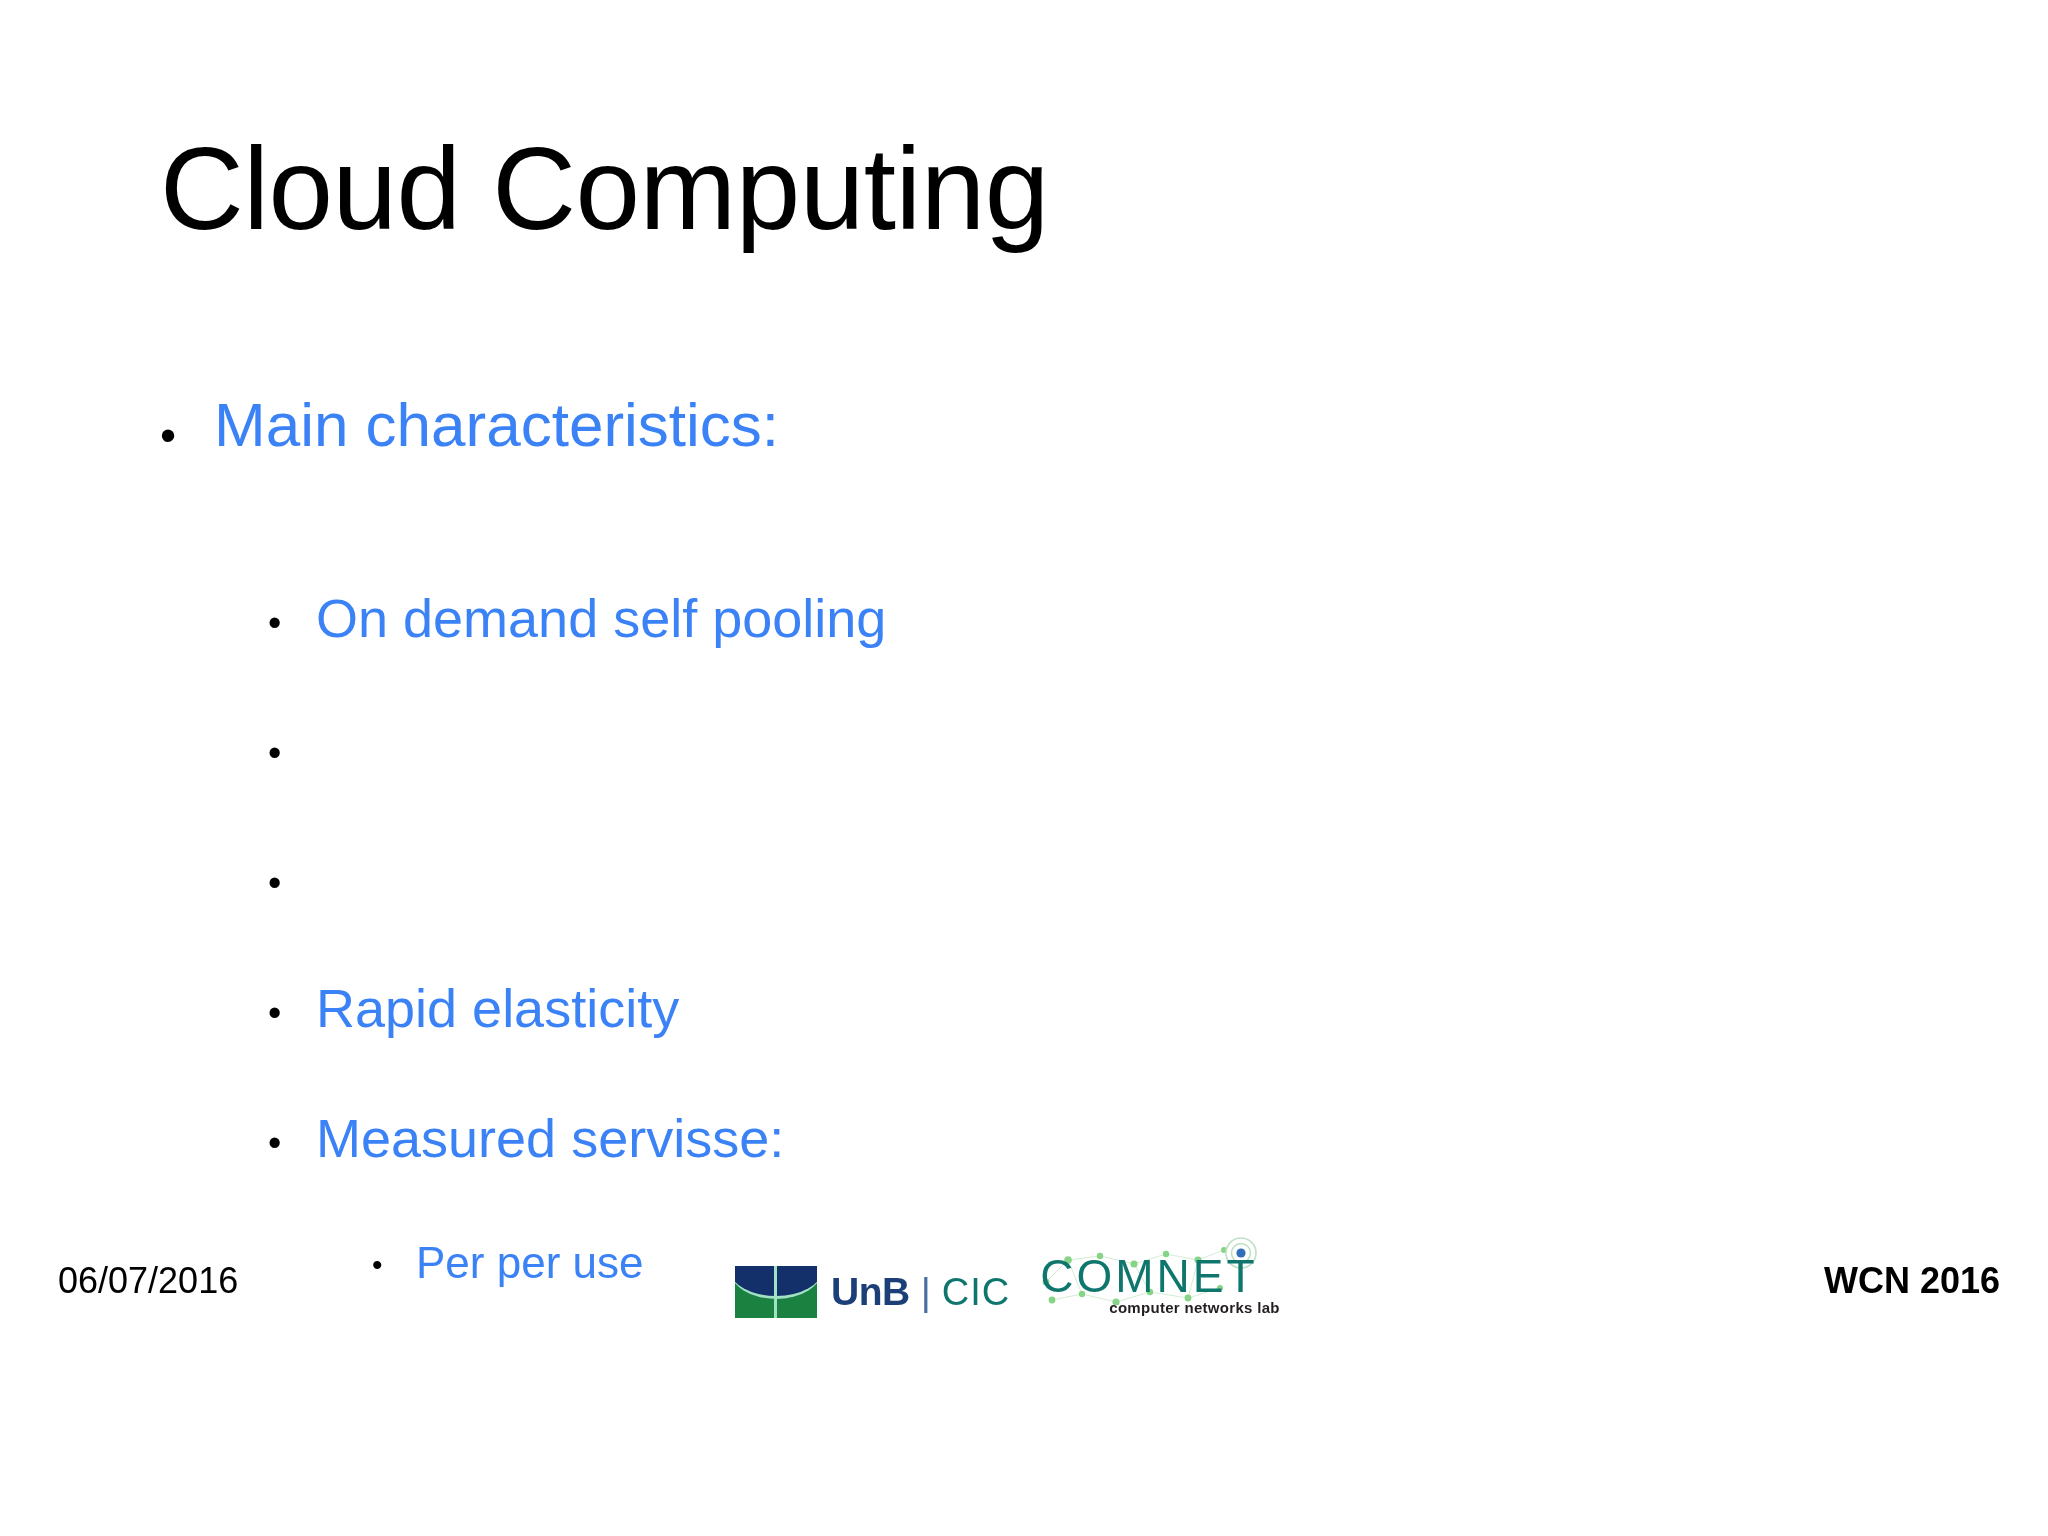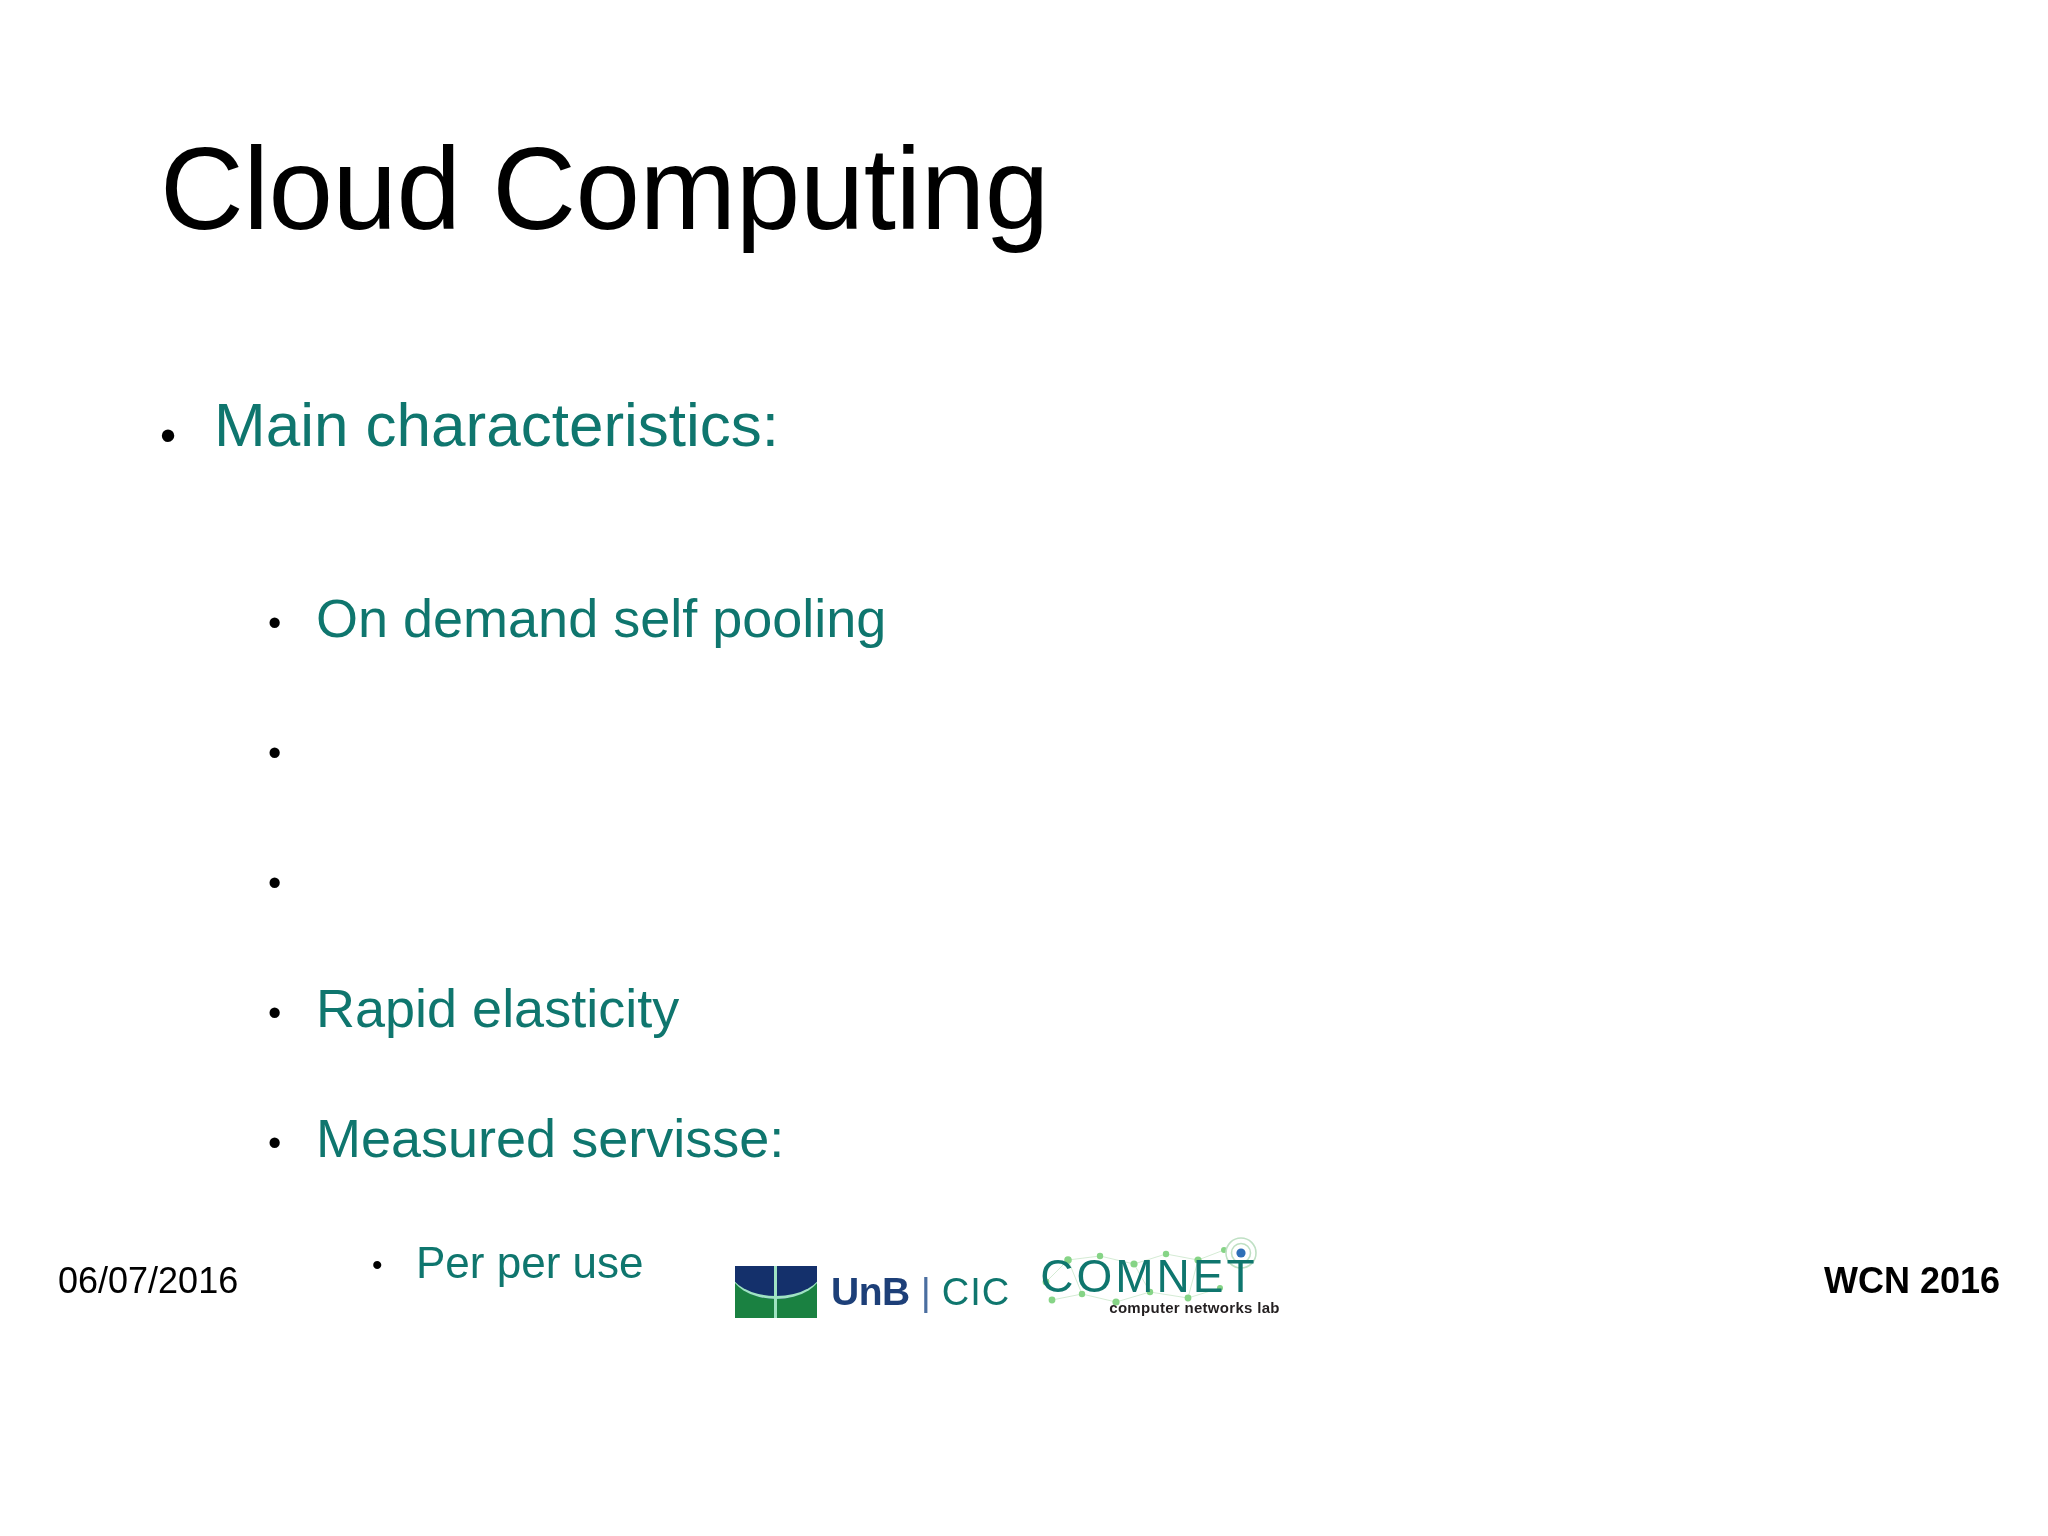--- a/index.html
+++ b/index.html
@@ -49,21 +49,21 @@
 
   .bullet-mark {
     flex:0 0 auto;
     line-height:1;
     color:#000000;
     user-select:none;
   }
 
   .bullet-text {
     flex:1 1 auto;
-    color:#0f766e;
+    color:#3b82f6;
     white-space:nowrap;
   }
 
   
   .lvl1 {
     margin-left:160px;
     margin-bottom:0;
     height:110px;
   }
   .lvl1 .bullet-mark {

